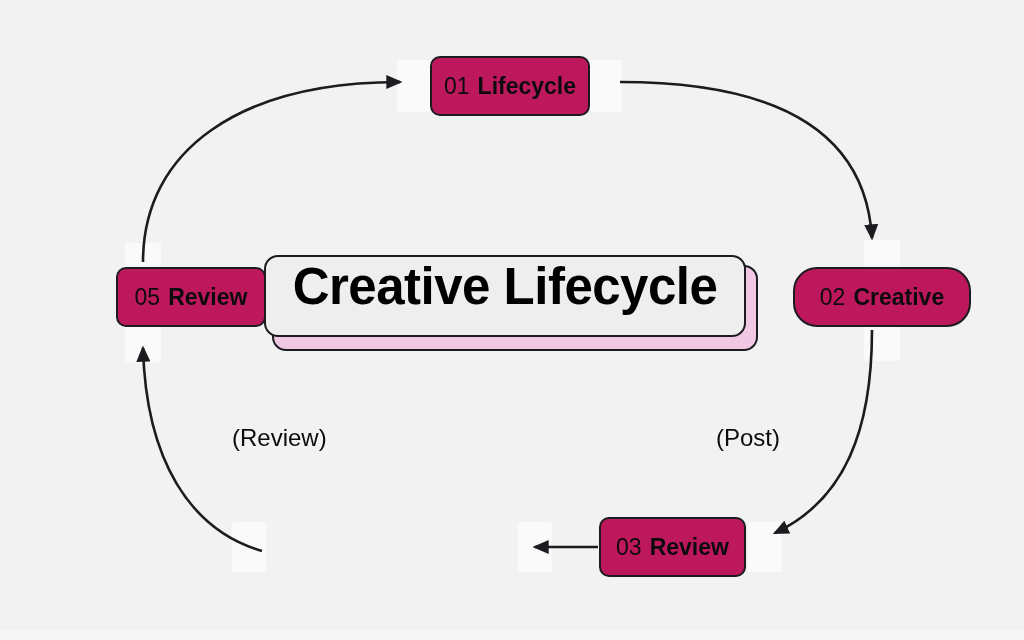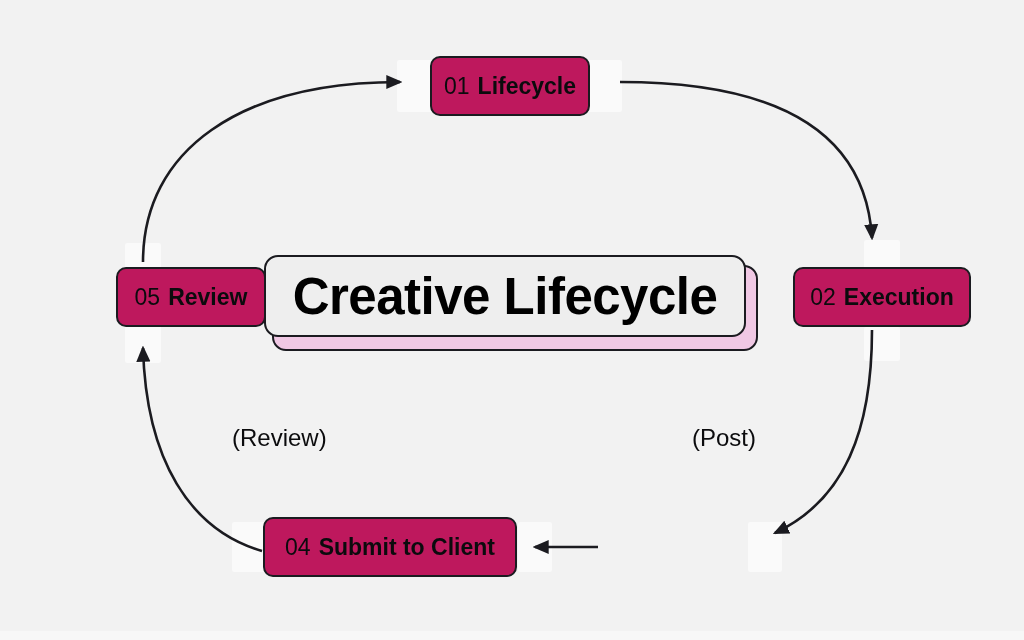--- a/index.html
+++ b/index.html
@@ -92,21 +92,20 @@
     position: absolute;
     left: 0;
     top: 0;
     width: 100%;
     height: 100%;
     box-sizing: border-box;
     background: #eeeeee;
     border: 2.5px solid #1b1b20;
     border-radius: 14px;
     display: flex;
-    align-items: center;
     justify-content: center;
   }
   .center-card .title {
     font-size: 51px;
     font-weight: 700;
     letter-spacing: -0.5px;
     color: #000000;
     white-space: nowrap;
   }
 
@@ -159,34 +158,34 @@
     <div class="face">
       <span class="title">Creative Lifecycle</span>
     </div>
   </div>
 
   <div class="node" style="left:430px; top:56px; width:160px; height:60px;">
     <span class="num">01</span>
     <span class="name">Lifecycle</span>
   </div>
 
-  <div class="node" style="left:793px; top:267px; width:178px; height:60px;">
+  <div class="node" style="left:793px; top:267px; width:178px; height:60px;border-radius:24px;">
     <span class="num">02</span>
-    <span class="name">Execution</span>
+    <span class="name">Creative</span>
   </div>
 
+  <div class="node" style="left:599px; top:517px; width:147px; height:60px;">
+    <span class="num">03</span>
+    <span class="name">Review</span>
+  </div>
 
-  <div class="node" style="left:263px; top:517px; width:254px; height:60px;">
-    <span class="num">04</span>
-    <span class="name">Submit to Client</span>
-  </div>
 
   <div class="node" style="left:68px; top:267px; width:150px; height:60px;margin-left:48px;">
     <span class="num">05</span>
     <span class="name">Review</span>
   </div>
 
 
-  <div class="edge-label" style="left:692px; top:424px;">(Post)</div>
+  <div class="edge-label" style="left:716px; top:424px;">(Post)</div>
 
   <div class="edge-label" style="left:232px; top:424px;">(Review)</div>
 
 </div>
 
 </body></html>

